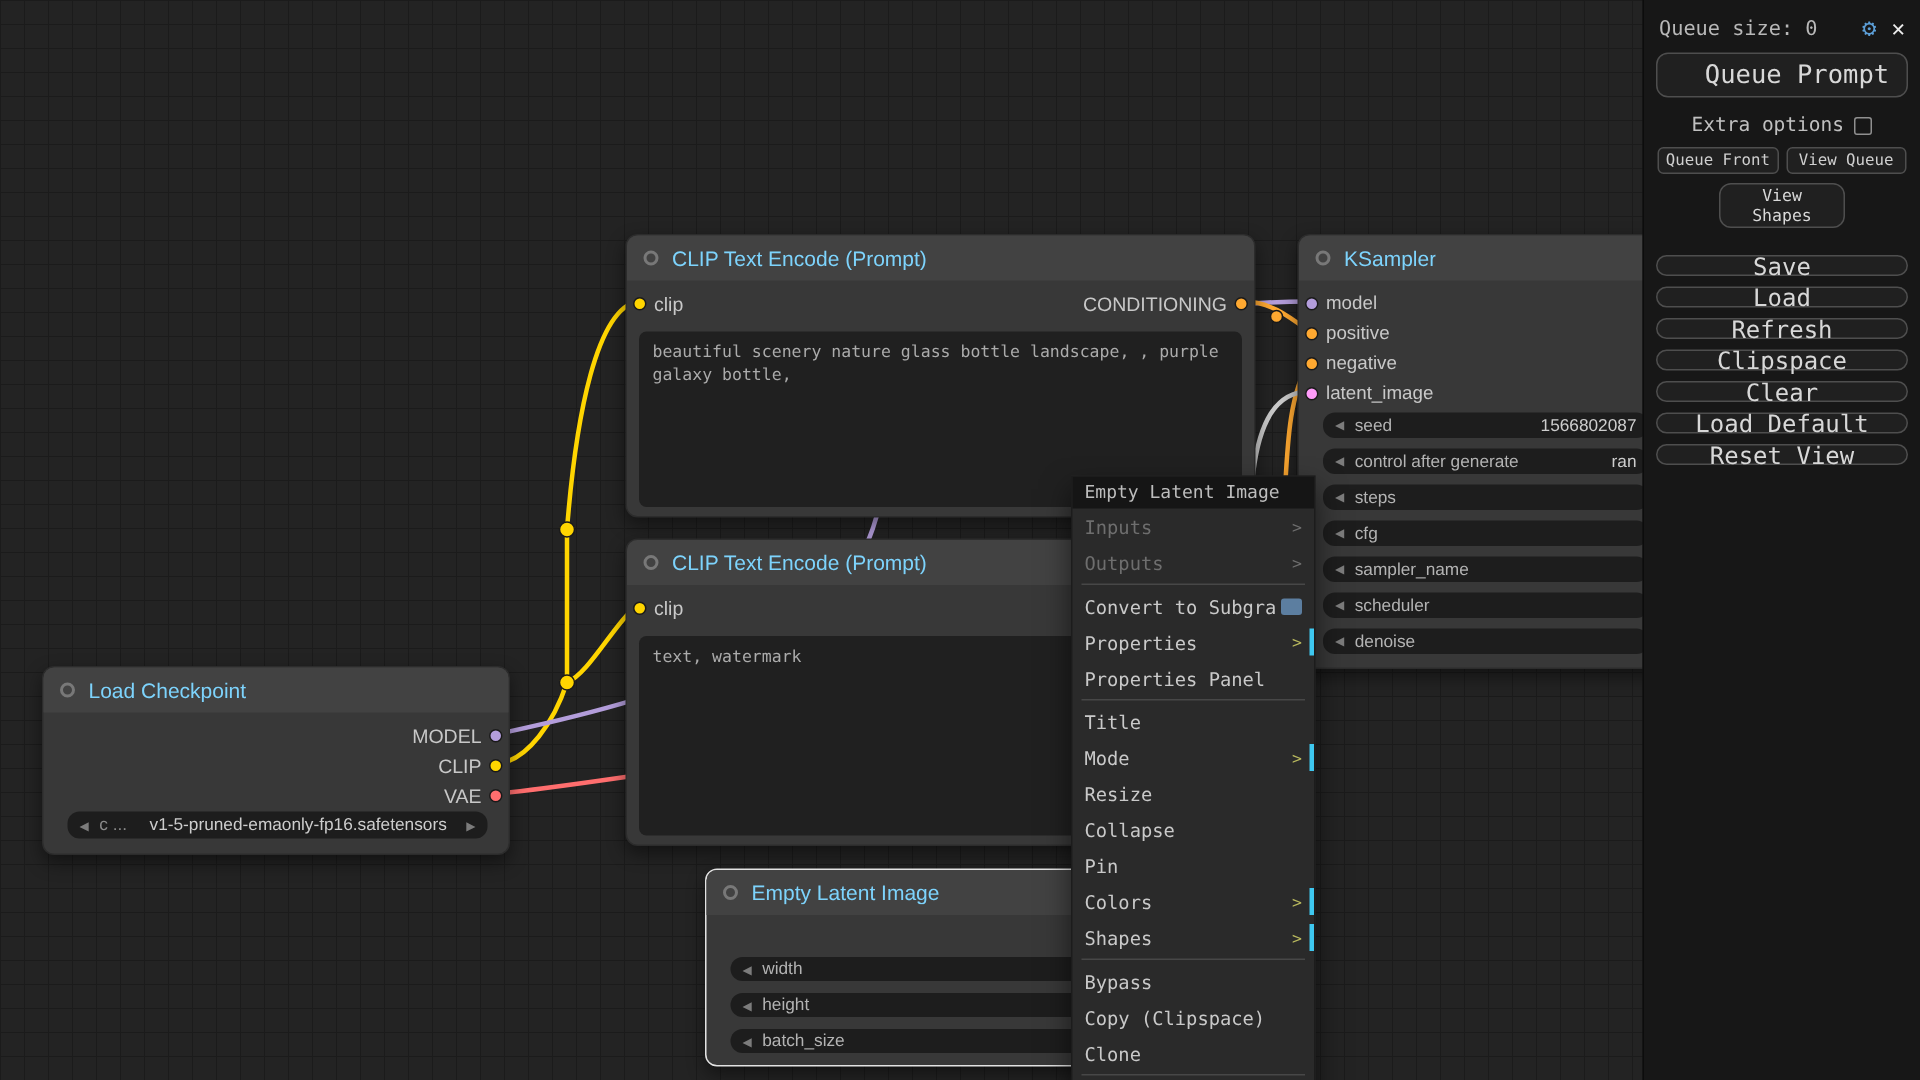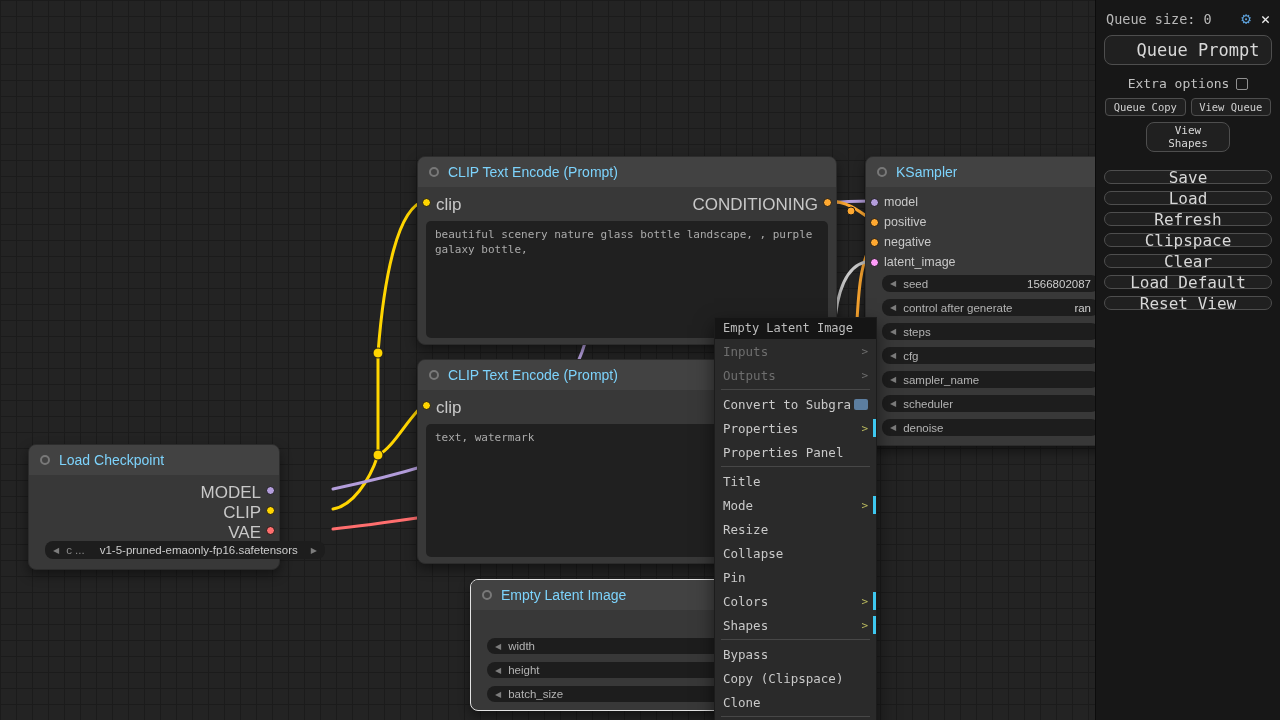--- a/index.html
+++ b/index.html
@@ -22,21 +22,21 @@
   .node.selected { border:1px solid #e3e3e3; }
   .node-header {
     height:30px; background:#424242; border-radius:7px 7px 0 0;
     display:flex; align-items:center; gap:9px; padding:0 11px;
   }
   .collapse-dot { width:10px; height:10px; border-radius:50%; border:2px solid #787878; flex:0 0 auto; }
   .node-title { color:#7dd3fc; font-size:14px; white-space:nowrap; overflow:hidden; }
   .dot { position:absolute; width:9px; height:9px; border-radius:50%; border:1px solid #1a1a1a; z-index:3; }
   .pc-model { background:#B39DDB; } .pc-clip { background:#FFD500; }
   .pc-cond { background:#FFA931; } .pc-latent { background:#FF9CF9; } .pc-vae { background:#FF6E6E; }
-  .port-label { position:absolute; color:#c8c8c8; font-size:17px; white-space:nowrap; }
+  .port-label { position:absolute; color:#c8c8c8; font-size:13px; white-space:nowrap; }
   .port-label.small { font-size:12.5px; }
   .node-text {
     position:absolute; background:#202020; border-radius:5px; color:#ababab;
     font-family:"DejaVu Sans Mono","Liberation Mono",monospace; font-size:11px;
     line-height:1.4; padding:6px 9px; overflow:hidden;
   }
   .widget {
     position:absolute; height:17px; background:#1d1d1d; border-radius:8px;
     display:flex; align-items:center; gap:7px; padding:0 8px;
     font-size:11.5px; color:#b3b3b3; white-space:nowrap; overflow:hidden;
@@ -172,21 +172,21 @@
       <span class="wlabel">scheduler</span>
       <span class="wval"></span>
     </div>
     <div class="widget" style="left:16px; top:262px; width:217px;">
       <span class="warr">◀</span>
       <span class="wlabel">denoise</span>
       <span class="wval"></span>
     </div>
   </div>
 
-  <div class="node" style="left:28px; top:444px; width:252px; height:126px;">
+  <div class="node" style="left:28px; top:444px; width:312px; height:126px;">
     <div class="node-header">
       <span class="collapse-dot"></span>
       <span class="node-title">Load Checkpoint</span>
     </div>
     <span class="port-label" style="right:18px; top:38px;">MODEL</span>
     <span class="dot pc-model" style="right:4px; top:41px;"></span>
     <span class="port-label" style="right:18px; top:58px;">CLIP</span>
     <span class="dot pc-clip" style="right:4px; top:61px;"></span>
     <span class="port-label" style="right:18px; top:78px;">VAE</span>
     <span class="dot pc-vae" style="right:4px; top:81px;"></span>
@@ -293,21 +293,21 @@
       <span class="qs">Queue size: 0</span>
       <span class="gear">⚙</span>
       <span class="close-x">✕</span>
     </div>
     <button class="sb-btn btn-queue">Queue Prompt</button>
     <div class="extra-row">
       <span>Extra options</span>
       <span class="checkbox"></span>
     </div>
     <div class="small-row">
-      <button class="sb-btn btn-small">Queue Copy</button>
+      <button class="sb-btn btn-small">Queue Front</button>
       <button class="sb-btn btn-small">View Queue</button>
     </div>
     <button class="sb-btn btn-history">View Shapes</button>
     <button class="sb-btn btn-big first">Save</button>
     <button class="sb-btn btn-big">Load</button>
     <button class="sb-btn btn-big">Refresh</button>
     <button class="sb-btn btn-big">Clipspace</button>
     <button class="sb-btn btn-big">Clear</button>
     <button class="sb-btn btn-big">Load Default</button>
     <button class="sb-btn btn-big">Reset View</button>

